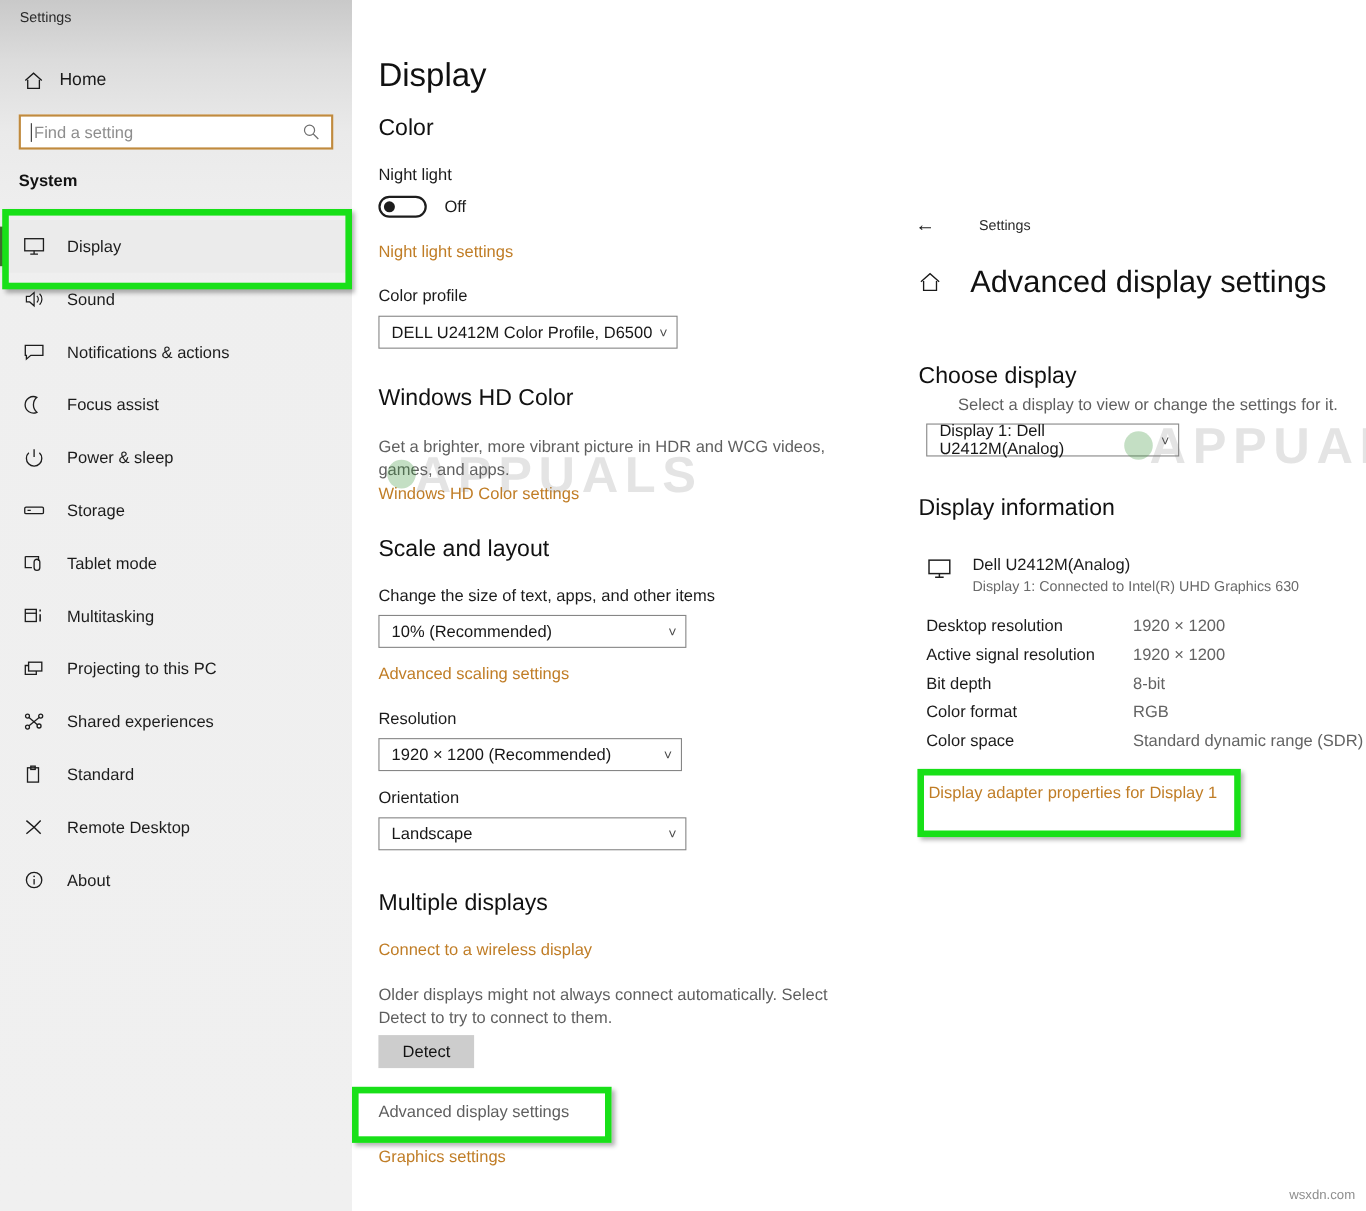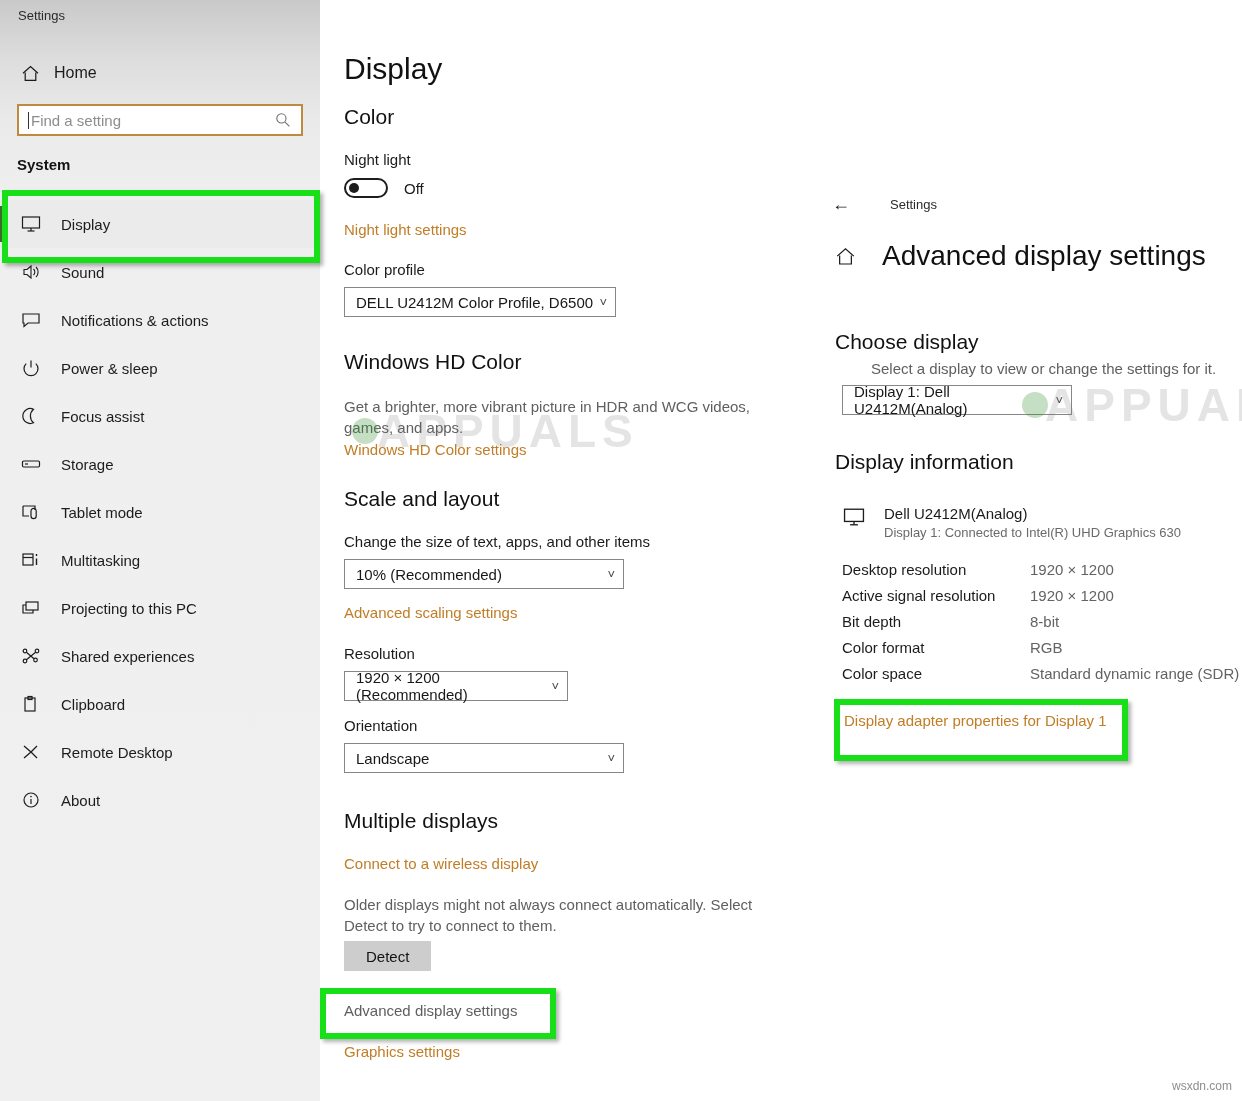--- a/index.html
+++ b/index.html
@@ -207,34 +207,34 @@
         <svg width="20" height="18" viewBox="0 0 20 18">
             <path d="M2 3 H18 V12 H7 L3 15.5 V12 H2 Z" fill="none" stroke="currentColor" stroke-width="1.2"></path>
           </svg>
       </span>
       <span class="lbl">Notifications &amp; actions</span>
     </div>
 
     <div class="nav-item">
       <span class="ic">
         <svg width="20" height="18" viewBox="0 0 20 18">
+            <path d="M12.5 2.2 A7.5 7.5 0 1 0 12.5 15.8 A9 9 0 0 1 12.5 2.2 Z" fill="none" stroke="currentColor" stroke-width="1.2"></path>
+          </svg>
+      </span>
+      <span class="lbl">Focus assist</span>
+    </div>
+
+    <div class="nav-item">
+      <span class="ic">
+        <svg width="20" height="18" viewBox="0 0 20 18">
             <path d="M5.2 4.6 A7 7 0 1 0 14.8 4.6" fill="none" stroke="currentColor" stroke-width="1.2"></path>
             <line x1="10" y1="1.5" x2="10" y2="8.5" stroke="currentColor" stroke-width="1.2"></line>
           </svg>
       </span>
       <span class="lbl">Power &amp; sleep</span>
-    </div>
-
-    <div class="nav-item">
-      <span class="ic">
-        <svg width="20" height="18" viewBox="0 0 20 18">
-            <path d="M12.5 2.2 A7.5 7.5 0 1 0 12.5 15.8 A9 9 0 0 1 12.5 2.2 Z" fill="none" stroke="currentColor" stroke-width="1.2"></path>
-          </svg>
-      </span>
-      <span class="lbl">Focus assist</span>
     </div>
 
     <div class="nav-item">
       <span class="ic">
         <svg width="20" height="18" viewBox="0 0 20 18">
             <rect x="1.5" y="6" width="17" height="6" rx="1.2" fill="none" stroke="currentColor" stroke-width="1.2"></rect>
             <line x1="4" y1="9" x2="7" y2="9" stroke="currentColor" stroke-width="1.2"></line>
           </svg>
       </span>
       <span class="lbl">Storage</span>
@@ -287,21 +287,21 @@
       <span class="lbl">Shared experiences</span>
     </div>
 
     <div class="nav-item">
       <span class="ic">
         <svg width="20" height="18" viewBox="0 0 20 18">
             <rect x="4" y="3" width="10" height="13" fill="none" stroke="currentColor" stroke-width="1.2"></rect>
             <rect x="7" y="1.5" width="4" height="3" fill="none" stroke="currentColor" stroke-width="1.2"></rect>
           </svg>
       </span>
-      <span class="lbl">Clipboard</span>
+      <span class="lbl">Standard</span>
     </div>
 
     <div class="nav-item">
       <span class="ic">
         <svg width="20" height="18" viewBox="0 0 20 18">
             <path d="M3 3 L10 9 L3 15" fill="none" stroke="currentColor" stroke-width="1.3"></path>
             <path d="M16 3 L10 9 L16 15" fill="none" stroke="currentColor" stroke-width="1.3"></path>
           </svg>
       </span>
       <span class="lbl">Remote Desktop</span>
@@ -351,21 +351,21 @@
 
   <div class="h2" style="position:absolute;left:24px;top:487px;">Scale and layout</div>
   <div class="lab" style="position:absolute;left:24px;top:533px;">Change the size of text, apps, and other items</div>
   <div class="combo" style="position:absolute;left:24px;top:559px;width:280px;">
     <span>10% (Recommended)</span>
     <span class="chev">˅</span>
   </div>
   <div class="link" style="position:absolute;left:24px;top:604px;">Advanced scaling settings</div>
 
   <div class="lab" style="position:absolute;left:24px;top:645px;">Resolution</div>
-  <div class="combo" style="position:absolute;left:24px;top:671px;width:224px;gap:34px;">
+  <div class="combo" style="position:absolute;left:24px;top:671px;width:276px;gap:34px;">
     <span>1920 × 1200 (Recommended)</span>
     <span class="chev">˅</span>
   </div>
 
   <div class="lab" style="position:absolute;left:24px;top:717px;">Orientation</div>
   <div class="combo" style="position:absolute;left:24px;top:743px;width:280px;">
     <span>Landscape</span>
     <span class="chev">˅</span>
   </div>
 

